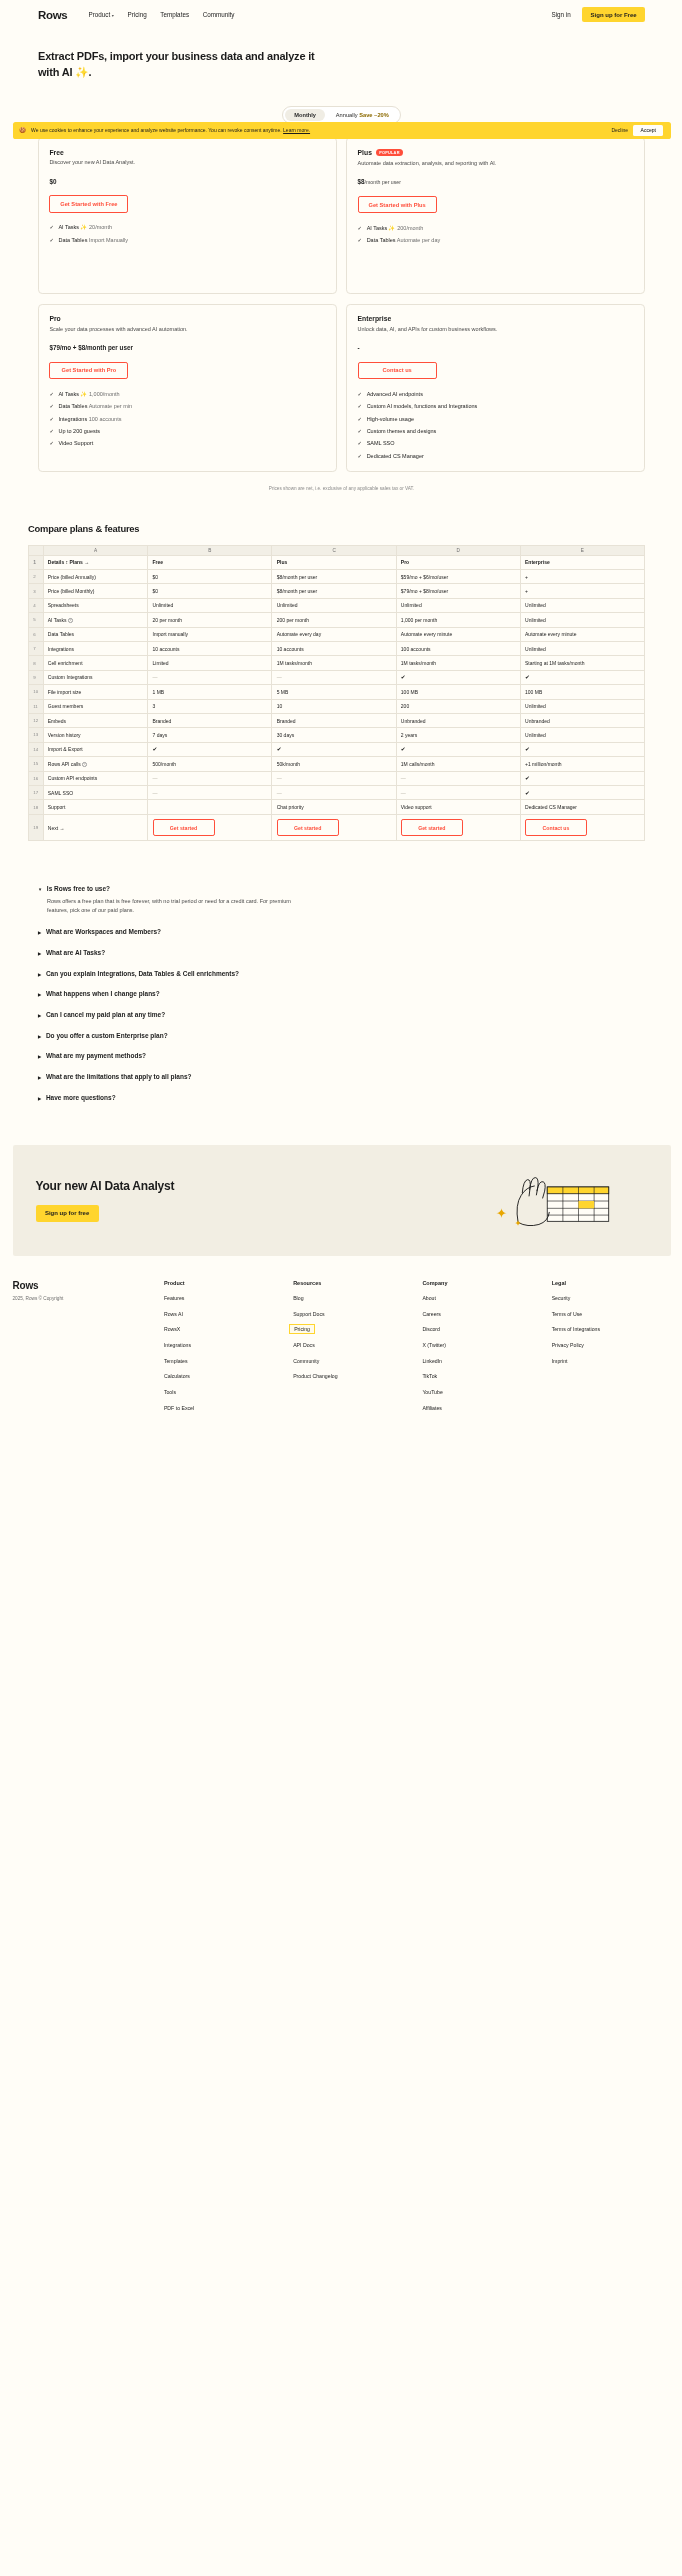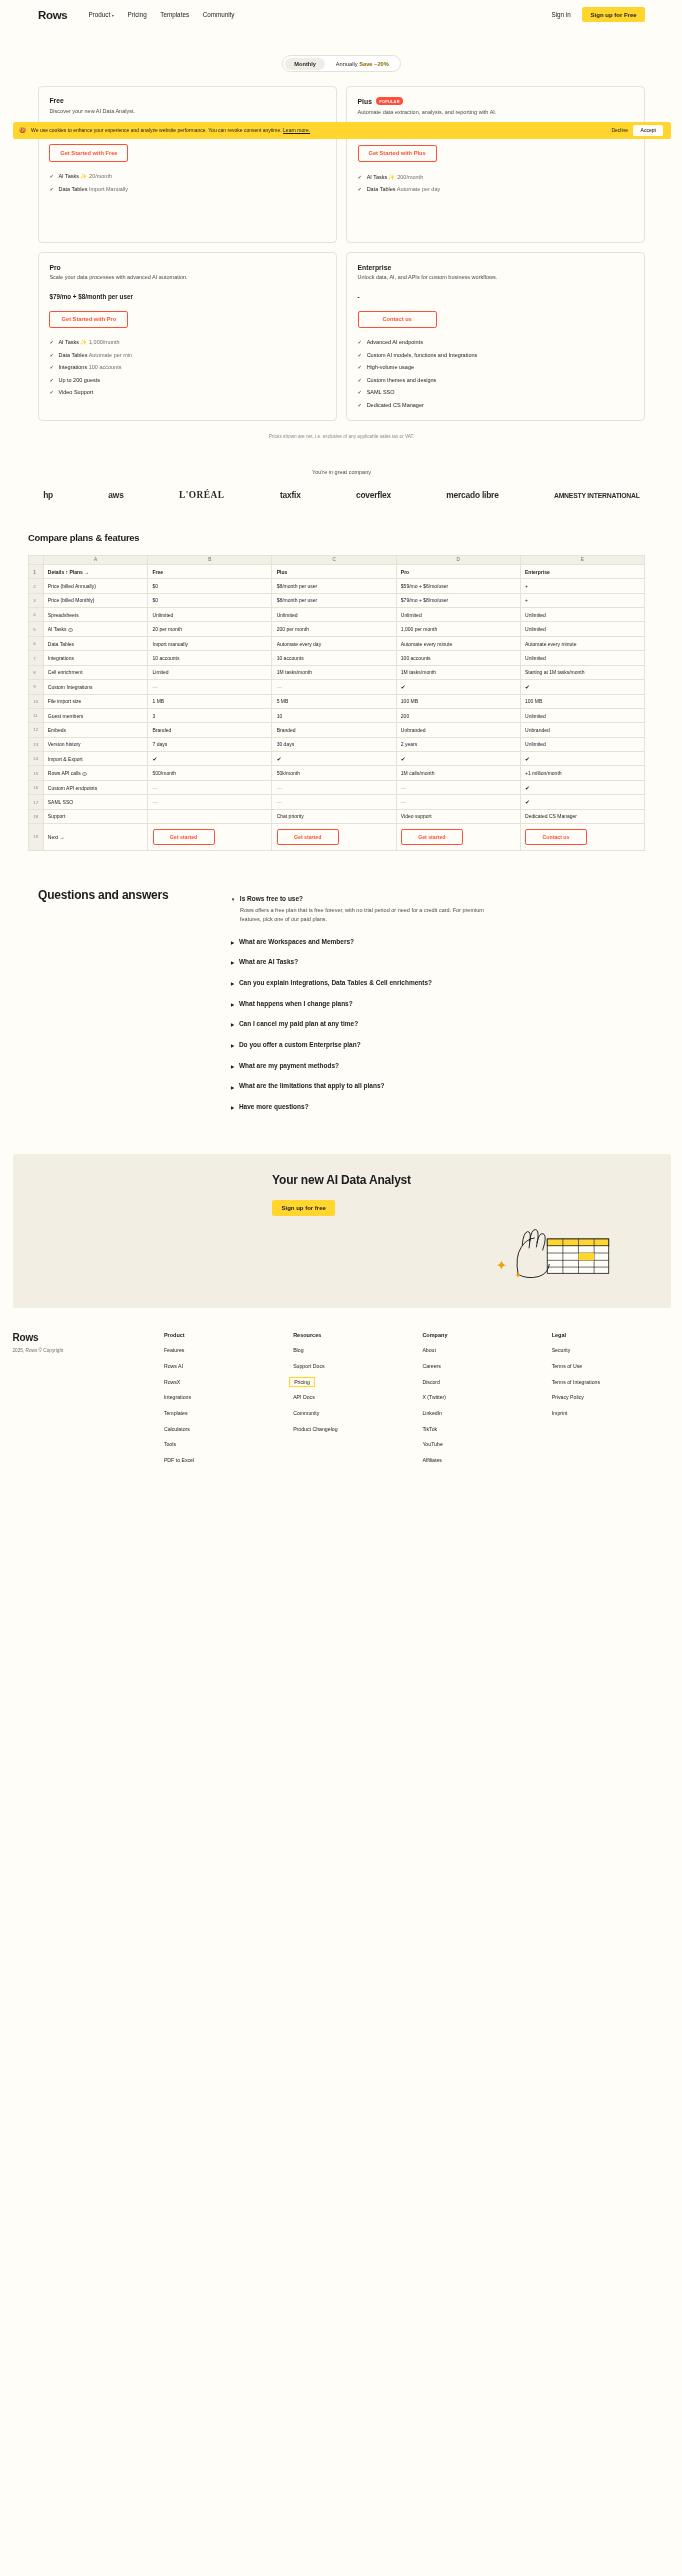--- a/index.html
+++ b/index.html
@@ -258,21 +258,20 @@
     position: relative;
     z-index: 1;
     margin: 23px 12.5px 0 12.5px;
     background: #F2EEE3;
     border-radius: 2.1px;
     padding: 19px 23px;
     display: flex;
     align-items: center;
     min-height: 96px;
     overflow: hidden;
-    flex-direction: column;
   }
   .cta h2 { font-size: 12px; font-weight: 700; line-height: 1.25; letter-spacing: -0.2px; max-width: 146px; }
   .cta .btn-yellow { margin-top: 11.5px; padding: 5.2px 9.4px; }
   .cta-art { margin-left: auto; position: relative; width: 157px; height: 73px; }
   .cta-spark { position: absolute; color: #E8A600; font-size: 13.6px; }
 
   
   .footer {
     position: relative;
     z-index: 1;
@@ -309,20 +308,23 @@
       <a href="#">Pricing</a>
       <a href="#">Templates</a>
       <a href="#">Community</a>
     </div>
     <div class="nav-right">
       <a class="signin" href="#">Sign in</a>
       <button class="btn-yellow">Sign up for Free</button>
     </div>
   </div>
 
+  <div class="hero">
+    <h1>Extract PDFs, import your business data and analyze it with AI ✨.</h1>
+  </div>
 
   <div class="toggle-wrap">
     <div class="toggle">
       <div class="toggle-opt active">Monthly</div>
       <div class="toggle-opt">
         <span>Annually</span>
         <span class="toggle-save">Save ~20%</span>
       </div>
     </div>
   </div>
@@ -442,32 +444,20 @@
         <div class="feat">
             <span class="check">✓</span>
             <span>Dedicated CS Manager</span>
           </div>
       </div>
     </div>
   </div>
 
   <div class="taxes-note">Prices shown are net, i.e. exclusive of any applicable sales tax or VAT.</div>
 
-  <div class="logos-section">
-    <div class="logos-title">You're in great company</div>
-    <div class="logos-row">
-      <div class="logo-item">hp</div>
-      <div class="logo-item">aws</div>
-      <div class="logo-item serif">L'ORÉAL</div>
-      <div class="logo-item">taxfix</div>
-      <div class="logo-item">coverflex</div>
-      <div class="logo-item">mercado libre</div>
-      <div class="logo-item small">AMNESTY INTERNATIONAL</div>
-    </div>
-  </div>
 
   <div class="compare">
     <h2>Compare plans &amp; features</h2>
     <table class="cmp">
       <colgroup>
         <col class="rownum">
           <col class="c1">
           <col>
           <col>
           <col>
@@ -634,23 +624,20 @@
           <td class="ctr"><button class="cell-btn">Get started</button></td>
           <td class="ctr"><button class="cell-btn">Get started</button></td>
           <td class="ctr"><button class="cell-btn">Get started</button></td>
           <td class="ctr"><button class="cell-btn">Contact us</button></td>
         </tr>
       </tbody>
     </table>
   </div>
 
   <div class="faq">
-    <div class="faq-left">
-      <h2>Questions and answers</h2>
-    </div>
     <div class="faq-right">
       <div class="faq-item">
         <div class="faq-q">
             <span class="tri">▼</span>
             <span>Is Rows free to use?</span>
           </div>
         <div class="faq-a">Rows offers a free plan that is free forever, with no trial period or need for a credit card. For premium features, pick one of our paid plans.</div>
       </div>
       <div class="faq-item">
         <div class="faq-q">

